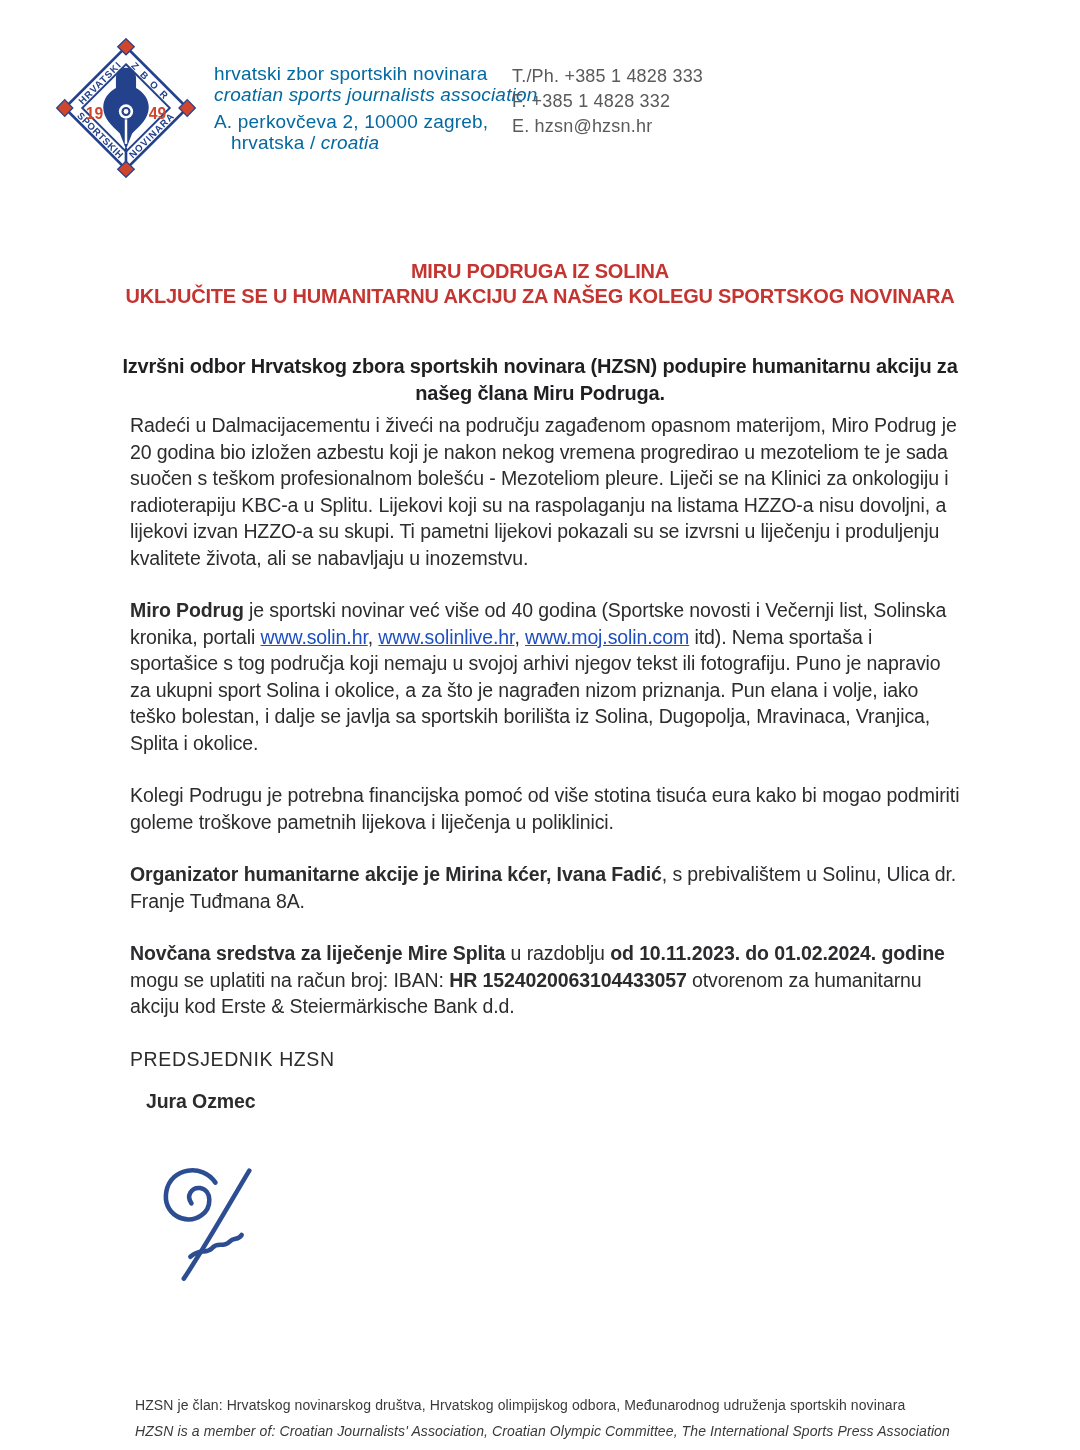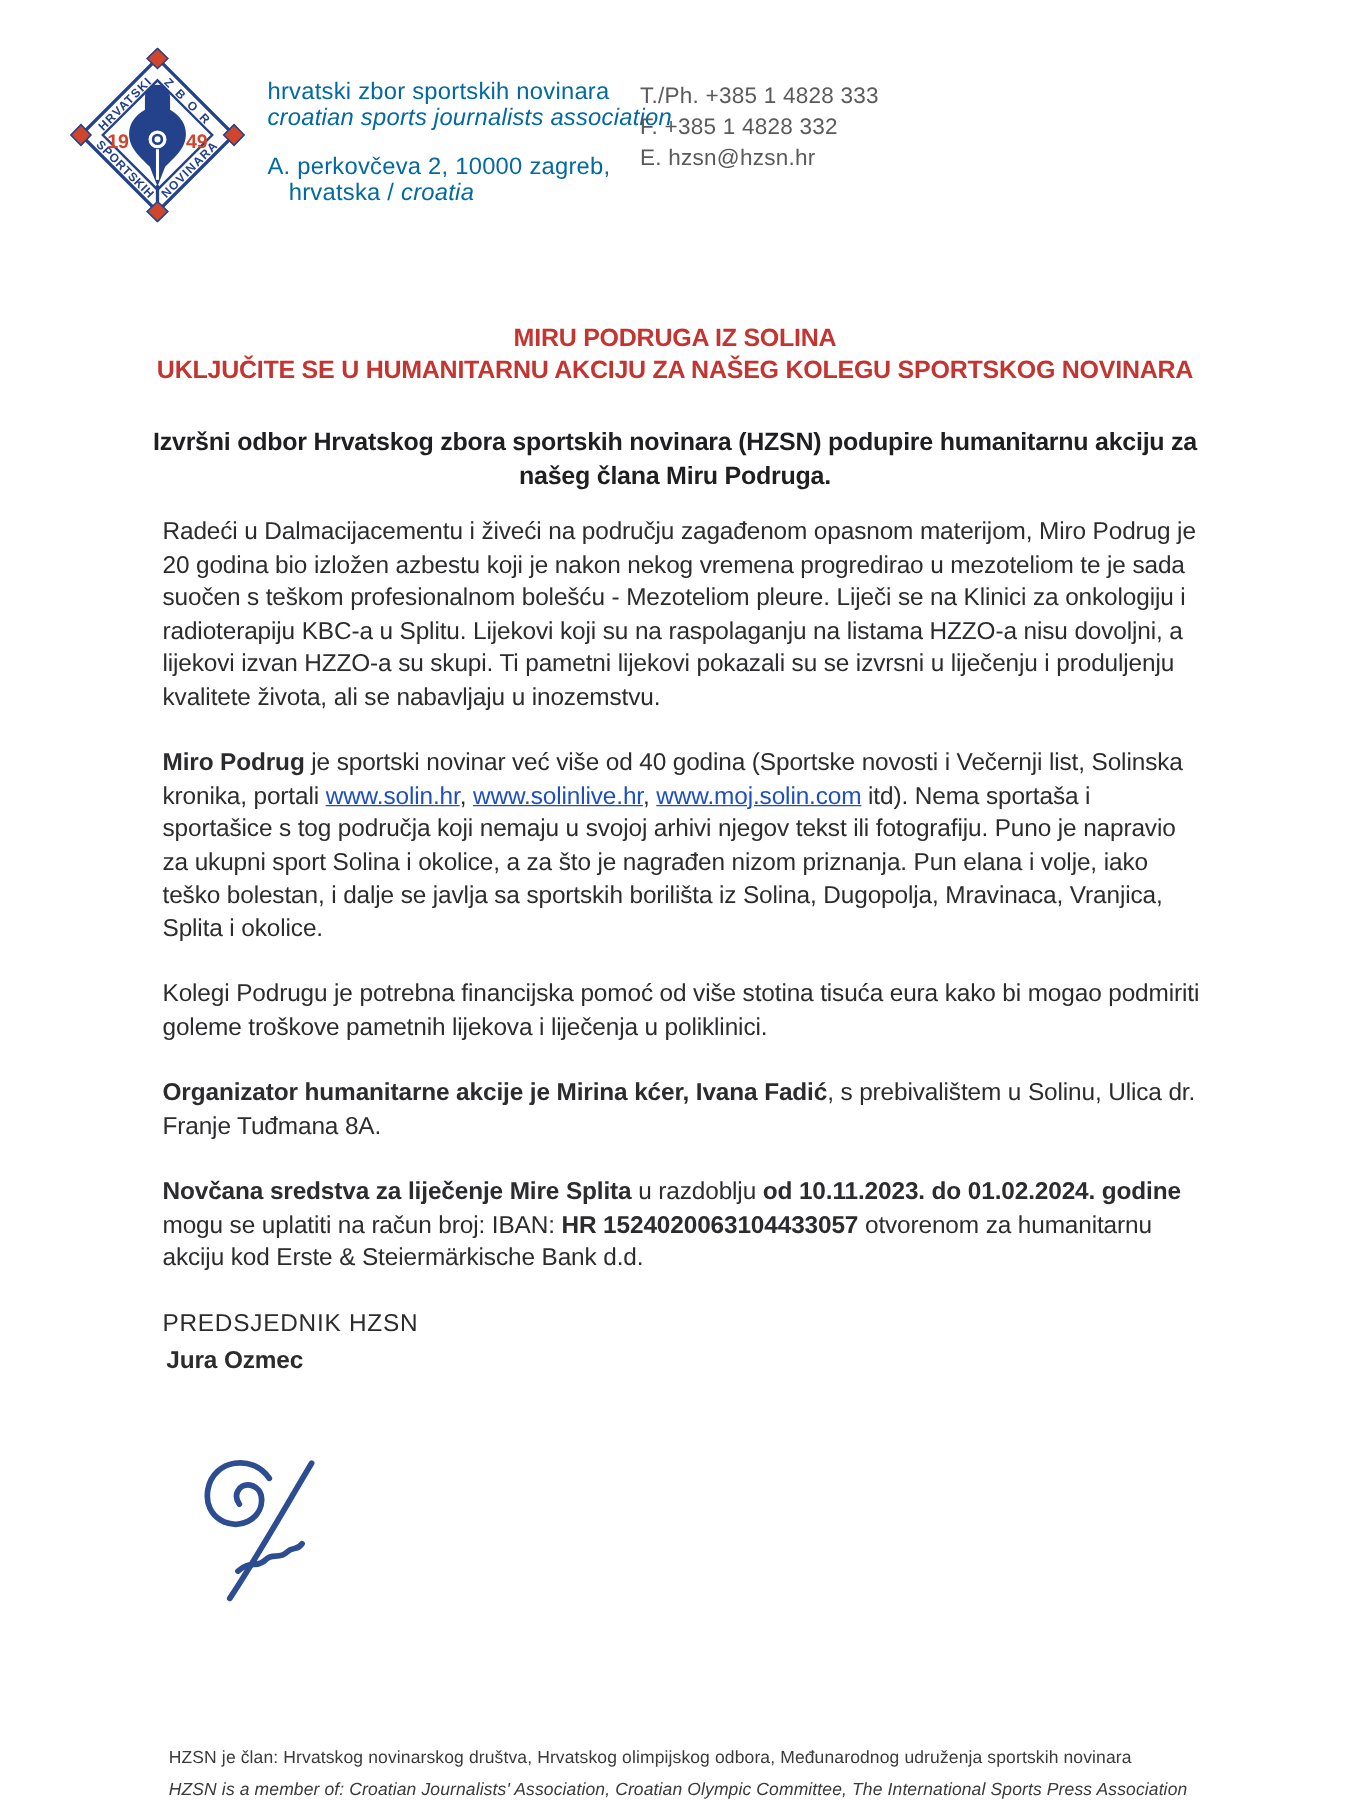--- a/index.html
+++ b/index.html
@@ -4,35 +4,35 @@
 <style>
   html,body{margin:0;padding:0;background:#ffffff;}
   .page{
     position:relative;width:1080px;height:1450px;background:#ffffff;
     font-family:"Liberation Sans","DejaVu Sans",sans-serif;overflow:hidden;
   }
   
   .logo{position:absolute;left:56px;top:38px;width:140px;height:140px;}
   .org{position:absolute;left:214px;top:63px;color:#0369a1;font-size:19px;line-height:21px;letter-spacing:.2px;}
   .italic{font-style:italic;}
-  .org .addr1{margin-top:18px;}
+  .org .addr1{margin-top:6px;}
   .org .addr2{padding-left:17px;}
   .contact{position:absolute;left:512px;top:64px;color:#5a5a5d;font-size:18px;line-height:25px;letter-spacing:.2px;}
   
   .title{position:absolute;left:40px;right:40px;top:259px;margin:0;text-align:center;
     color:#c43531;font-size:20px;line-height:25px;font-weight:700;letter-spacing:-0.2px;}
-  .subtitle{position:absolute;left:95px;right:95px;top:341px;margin:0;text-align:center;
+  .subtitle{position:absolute;left:95px;right:95px;top:341px;margin:12px;text-align:center;
     color:#1f1f22;font-size:20px;line-height:27px;font-weight:700;letter-spacing:-0.2px;}
   
   .bodytext{position:absolute;left:130px;top:412px;width:830px;color:#2c2c2e;
     font-size:19.5px;line-height:26.5px;letter-spacing:-0.1px;}
   .bodytext p{margin:0 0 26px 0;}
   .doc-link{color:#1d4fc2;text-decoration:underline;}
   .signoff-role{margin:6px 0 0 0 !important;letter-spacing:.6px;}
-  .signoff-name{margin:3px !important;font-weight:700;}
+  .signoff-name{margin:16px !important;font-weight:700;}
   
   .signature{position:absolute;left:150px;top:1158px;width:120px;height:130px;}
   
   .footer{position:absolute;left:135px;right:0;top:1392px;text-align:left;
     color:#3a3a3c;font-size:14px;line-height:26px;letter-spacing:.1px;}
 </style>
 </head>
 <body>
 
 <div class="page">

